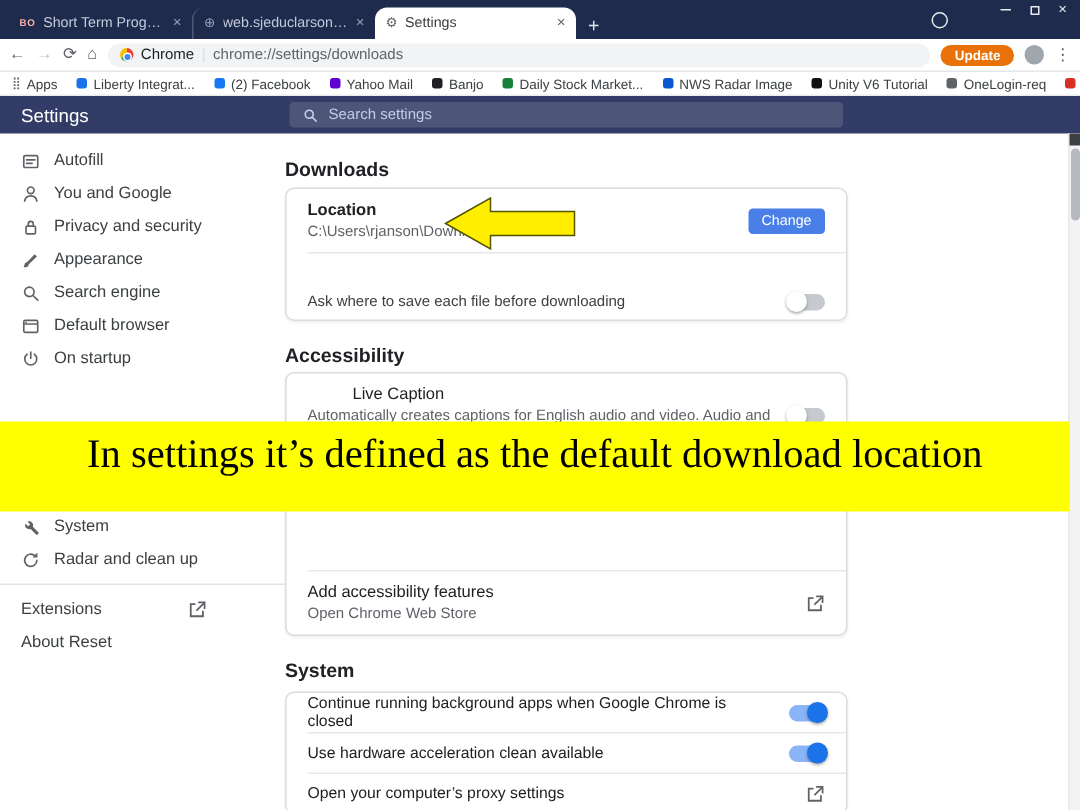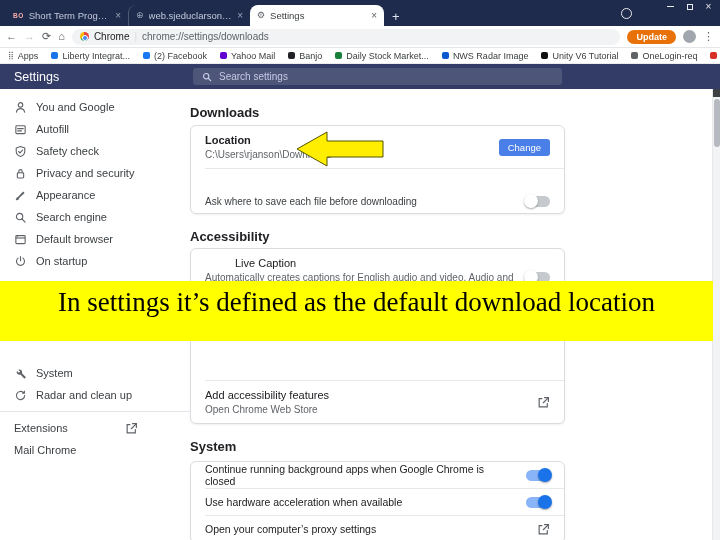--- a/index.html
+++ b/index.html
@@ -236,48 +236,37 @@
       </svg>
       <span class="search-ph">Search settings</span>
     </div>
   </div>
 
   <div class="sidebar">
     <div class="sb-item">
       <span class="ic-wrap">
           <svg viewBox="0 0 14 14">
             <g fill="none" stroke="#5f6368" stroke-width="1.2" stroke-linecap="round">
+              <rect x="2" y="3" width="10" height="8.5" rx="1"></rect>
+              <path d="M4 6h6M4 8.5h4"></path>
+            </g>
+          </svg>
+        </span>
+      <span class="sb-label">Autofill</span>
+    </div>
+    <div class="sb-item">
+      <span class="ic-wrap">
+          <svg viewBox="0 0 14 14">
+            <g fill="none" stroke="#5f6368" stroke-width="1.2" stroke-linecap="round">
               <circle cx="7" cy="4.2" r="2.4"></circle>
               <path d="M2.6 12c.4-2.6 2.3-3.8 4.4-3.8s4 1.2 4.4 3.8"></path>
             </g>
           </svg>
         </span>
       <span class="sb-label">You and Google</span>
-    </div>
-    <div class="sb-item">
-      <span class="ic-wrap">
-          <svg viewBox="0 0 14 14">
-            <g fill="none" stroke="#5f6368" stroke-width="1.2" stroke-linecap="round">
-              <rect x="2" y="3" width="10" height="8.5" rx="1"></rect>
-              <path d="M4 6h6M4 8.5h4"></path>
-            </g>
-          </svg>
-        </span>
-      <span class="sb-label">Autofill</span>
-    </div>
-    <div class="sb-item">
-      <span class="ic-wrap">
-          <svg viewBox="0 0 14 14">
-            <g fill="none" stroke="#5f6368" stroke-width="1.2" stroke-linecap="round" stroke-linejoin="round">
-              <path d="M7 1.6l4.6 1.7v3.4c0 2.9-2 4.8-4.6 5.7-2.6-.9-4.6-2.8-4.6-5.7V3.3z"></path>
-              <path d="M5 7l1.5 1.5 2.8-2.9"></path>
-            </g>
-          </svg>
-        </span>
-      <span class="sb-label">Safety check</span>
     </div>
     <div class="sb-item">
       <span class="ic-wrap">
           <svg viewBox="0 0 14 14">
             <g fill="none" stroke="#5f6368" stroke-width="1.2" stroke-linecap="round">
               <rect x="3.6" y="6.2" width="6.8" height="5.6" rx="1"></rect>
               <path d="M5.2 6.2V4.6a1.8 1.8 0 0 1 3.6 0v1.6"></path>
             </g>
           </svg>
         </span>
@@ -354,21 +343,21 @@
           <svg viewBox="0 0 12 12">
             <g fill="none" stroke="#5f6368" stroke-width="1.1" stroke-linecap="round">
               <path d="M4.5 2.5H2v7.5h7.5V7"></path>
               <path d="M7 1.5h3.5V5"></path>
               <path d="M10.3 1.7L5.8 6.2"></path>
             </g>
           </svg>
         </span>
     </div>
     <div class="sb-item">
-      <span class="sb-label">Mail Chrome</span>
+      <span class="sb-label">About Reset</span>
     </div>
   </div>
 
   <div class="main">
 
     <div class="section-heading h-downloads">Downloads</div>
     <div class="card card-downloads">
       <div class="row r-location">
         <div>
           <div class="loc-label">Location</div>
@@ -419,21 +408,21 @@
     <div class="section-heading h-system">System</div>
     <div class="card card-system">
       <div class="row r-sys">
         <span class="lbl">Continue running background apps when Google Chrome is closed</span>
         <span class="toggle on">
             <span class="knob"></span>
           </span>
       </div>
       <div class="row-divider"></div>
       <div class="row r-sys">
-        <span class="lbl">Use hardware acceleration when available</span>
+        <span class="lbl">Use hardware acceleration clean available</span>
         <span class="toggle on">
             <span class="knob"></span>
           </span>
       </div>
       <div class="row-divider"></div>
       <div class="row r-sys">
         <span class="lbl">Open your computer’s proxy settings</span>
         <span class="ic-wrap">
             <svg viewBox="0 0 12 12">
               <g fill="none" stroke="#5f6368" stroke-width="1.1" stroke-linecap="round">

